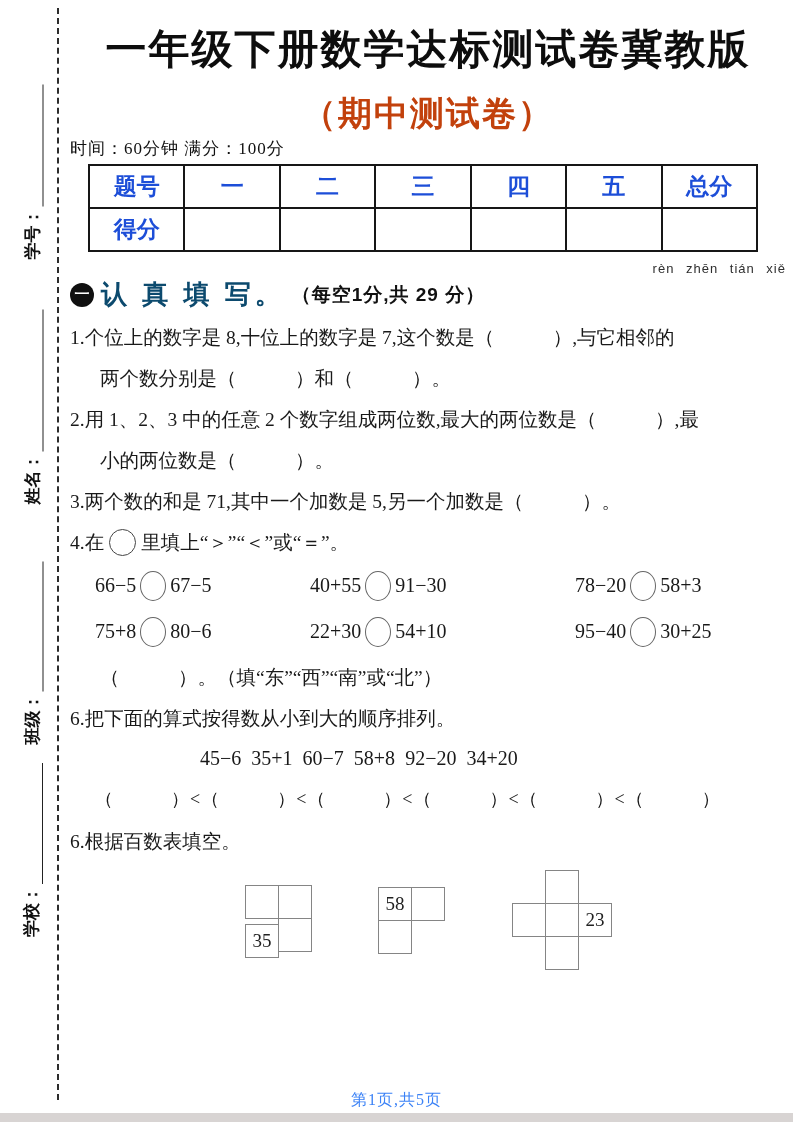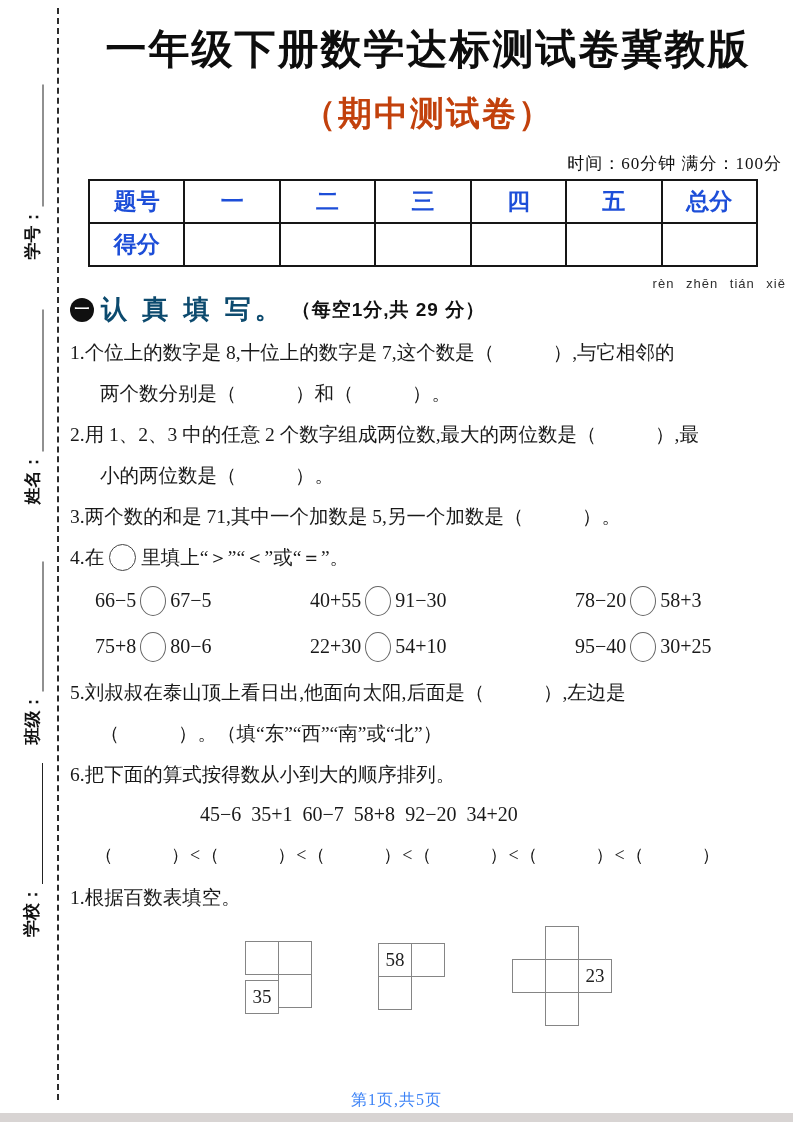--- a/index.html
+++ b/index.html
@@ -39,21 +39,21 @@
 
   .title {
     margin-top: 22px; text-align: center;
     font-size: 41px; font-weight: 700; letter-spacing: 2px; color: #0d0d0d;
   }
   .subtitle {
     margin-top: 14px; text-align: center;
     font-size: 34px; font-weight: 700; letter-spacing: 2px; color: #c2410c;
   }
   .info-line {
-    margin-top: 15px; text-align: right; padding-right: 4px;
+    text-align: left; padding-right: 4px;
     font-size: 17px; color: #111; letter-spacing: 1px;
   }
   table.score-table {
     border-collapse: collapse; margin-left: 18px; margin-top: 4px;
     table-layout: fixed; width: 670px;
   }
   table.score-table td {
     border: 2px solid #161616; height: 43px;
     text-align: center; vertical-align: middle;
     font-size: 23px; font-weight: 700; color: #1d4ed8;
@@ -196,35 +196,34 @@
 
       <div class="cmp-grid">
         <div class="cmp-item"><span>66−5</span><span class="cmp-circle"></span><span>67−5</span></div>
         <div class="cmp-item"><span>40+55</span><span class="cmp-circle"></span><span>91−30</span></div>
         <div class="cmp-item"><span>78−20</span><span class="cmp-circle"></span><span>58+3</span></div>
         <div class="cmp-item"><span>75+8</span><span class="cmp-circle"></span><span>80−6</span></div>
         <div class="cmp-item"><span>22+30</span><span class="cmp-circle"></span><span>54+10</span></div>
         <div class="cmp-item"><span>95−40</span><span class="cmp-circle"></span><span>30+25</span></div>
       </div>
 
-      <div class="q-line">5.刘叔叔在泰山顶上看日出,他面向太阳,后面是（　　　）,左边是</div>
       <div class="q-line q-indent">（　　　）。（填“东”“西”“南”或“北”）</div>
 
       <div class="q-line">6.把下面的算式按得数从小到大的顺序排列。</div>
       <div class="expr-row">
         <span>45−6</span>
         <span>35+1</span>
         <span>60−7</span>
         <span>58+8</span>
         <span>92−20</span>
         <span>34+20</span>
       </div>
       <div class="slots-row">（　　　）&lt;（　　　）&lt;（　　　）&lt;（　　　）&lt;（　　　）&lt;（　　　）</div>
 
-      <div class="q-line">1.根据百数表填空。</div>
+      <div class="q-line">6.根据百数表填空。</div>
 
       <div class="shapes-row">
 
         <div class="gshape shape-square">
           <div class="gcell" style="left:0;top:0"></div>
           <div class="gcell" style="left:33px;top:0"></div>
           <div class="gcell" style="left:0;top:39px">35</div>
           <div class="gcell" style="left:33px;top:33px"></div>
         </div>
 

